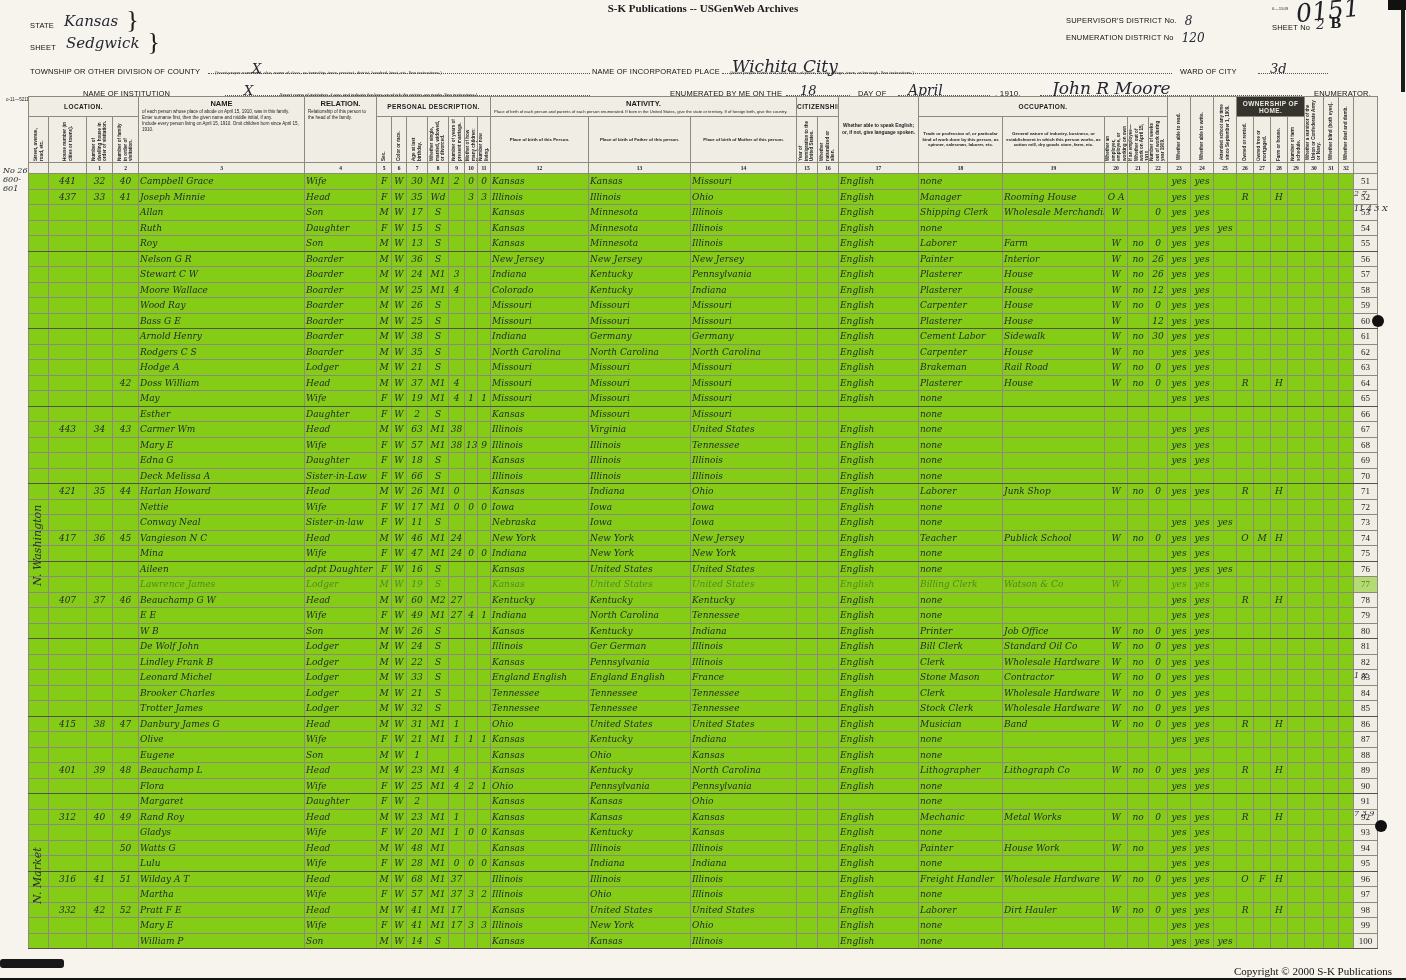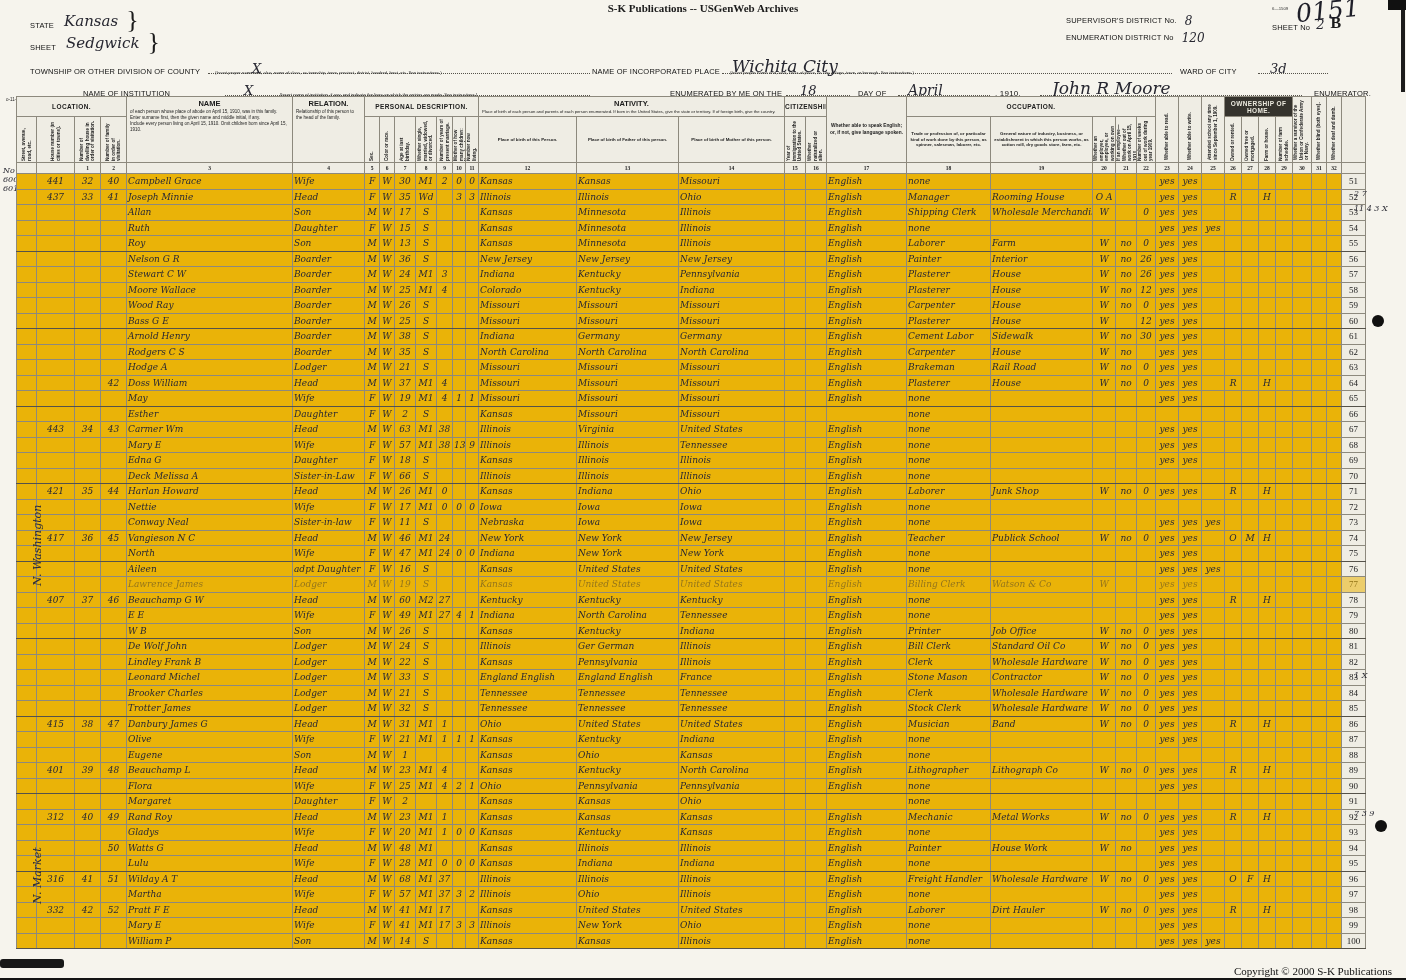--- a/index.html
+++ b/index.html
@@ -22,21 +22,21 @@
 .district-row .hwv{font-size:12px;margin-left:8px}
 .sheet-block{position:absolute;left:1272px;top:6px;width:110px}
 .sheet-line{display:flex;align-items:flex-end;margin-top:3px}
 .sheet-line .hwv{font-size:13px;margin:0 6px}
 .sheet-letter{font-family:"Liberation Serif",serif;font-weight:bold;font-size:16px}
 .pagenum{position:absolute;left:1296px;top:-4px;font-size:25px;transform:rotate(-6deg);color:#1e1e28}
 .hline{position:absolute;left:30px;width:1350px;height:24px}
 .formcode{position:absolute;left:6px;top:97px;font-size:4.5px;color:#222}
 .blocknote{position:absolute;left:3px;top:166px;font-size:8px;line-height:9px;width:30px}
 .street-label{position:absolute;writing-mode:vertical-rl;trans;transform:rotate(180deg);font-family:"DejaVu Serif",serif;font-style:italic;font-size:11px;color:#2c2c38;text-align:center;width:16px;overflow:hidden}
-.census-table{position:absolute;left:16px;top:96px;width:1349px;border-collapse:collapse;table-layout:fixed;background:#eab308}
+.census-table{position:absolute;left:28px;top:96px;width:1349px;border-collapse:collapse;table-layout:fixed;background:#84cc16}
 .census-table th,.census-table td{border:1px solid #8d897d;overflow:hidden}
 .census-table thead th{background:#efede4;font-weight:bold}
 .h-groups th{height:20px}
 .gt{font-size:6.5px;letter-spacing:.4px}
 .h-subs th{height:46px;vertical-align:middle}
 .h-nums th{height:11px;font-size:5.5px;font-family:"Liberation Serif",serif}
 .vt{writing-mode:vertical-rl;transform:rotate(180deg);font-size:4.6px;font-weight:bold;line-height:1.25;height:42px;margin:0 auto;overflow:hidden;text-align:left}
 .vt2{height:60px}
 .vtc{vertical-align:middle}
 .hsub{font-size:4.4px;line-height:1.35;padding:1px 2px;vertical-align:middle;font-weight:bold}
@@ -1226,21 +1226,21 @@
       <td class="hwc cl"></td>
       <td class="hwc cl"></td>
       <td class="hwc cl"></td>
       <td class="ln">74</td>
     </tr>
         <tr class="r5">
       <td class="st"></td>
       <td class="hwc cl"></td>
       <td class="hwc cl"></td>
       <td class="hwc cl"></td>
-      <td class="hwc nm">North</td>
+      <td class="hwc nm">Mina</td>
       <td class="hwc rl">Wife</td>
       <td class="hwc cl">F</td>
       <td class="hwc cl">W</td>
       <td class="hwc cl">47</td>
       <td class="hwc cl">M1</td>
       <td class="hwc cl">24</td>
       <td class="hwc cl">0</td>
       <td class="hwc cl">0</td>
       <td class="hwc bp">Indiana</td>
       <td class="hwc bp">New York</td>

